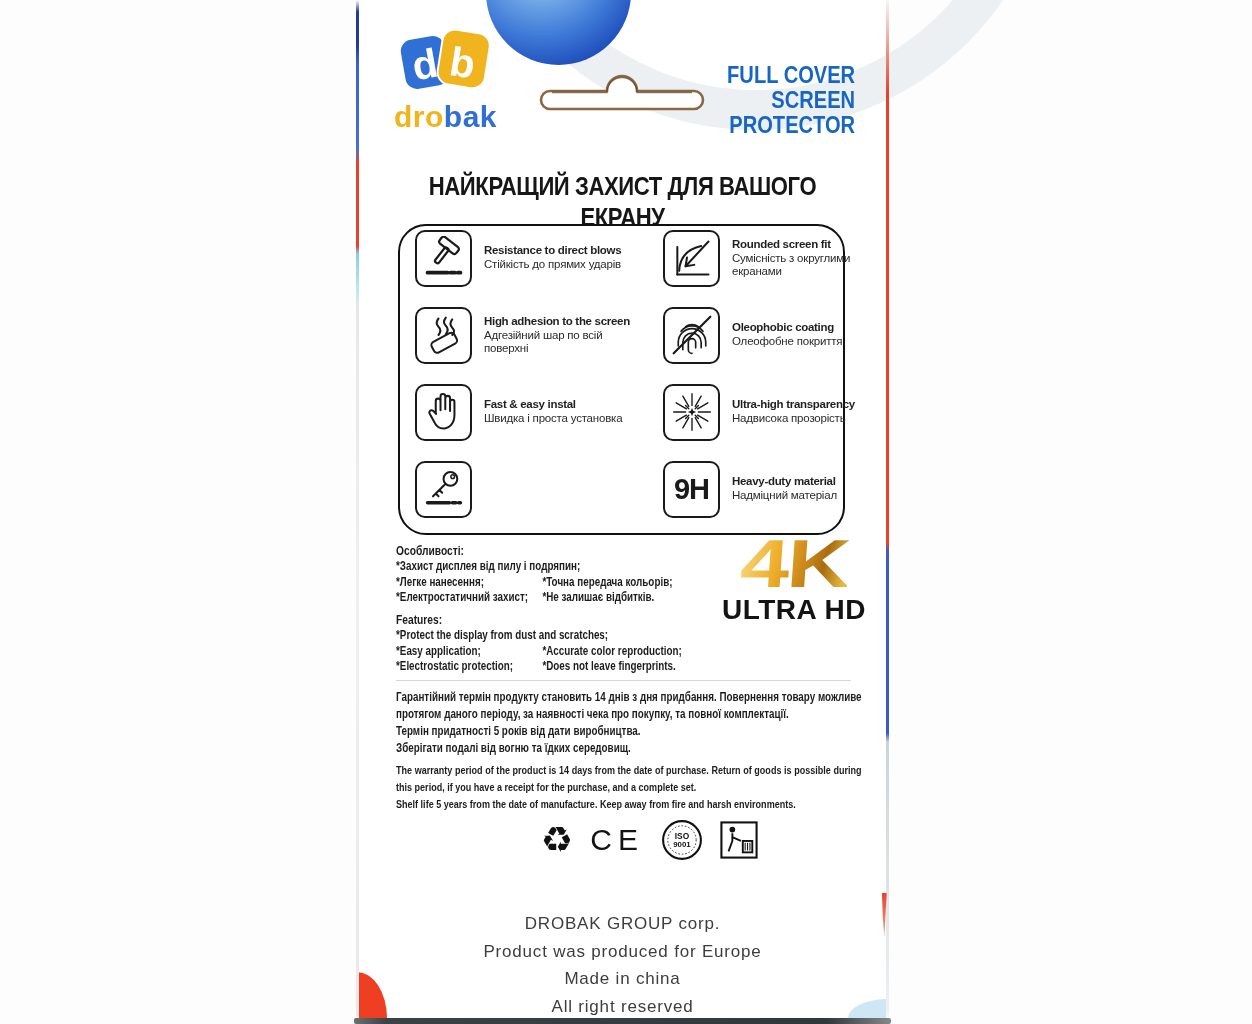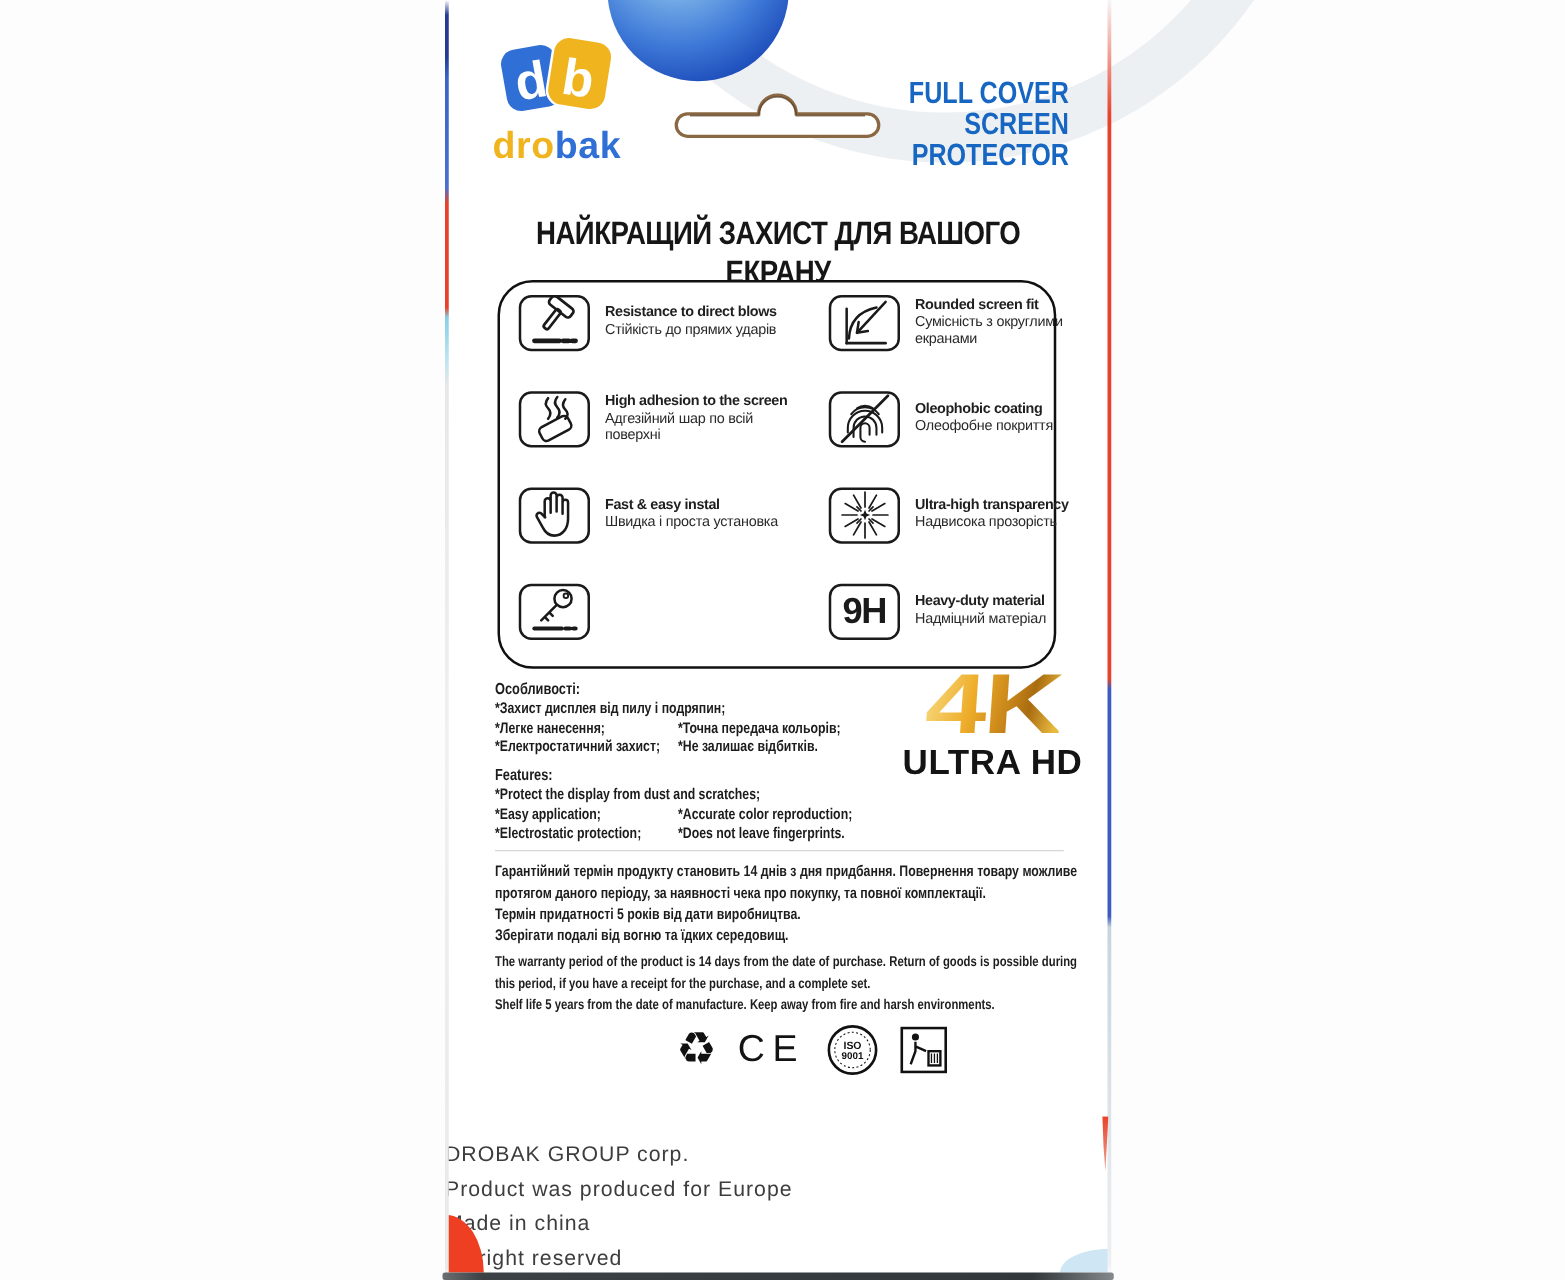--- a/index.html
+++ b/index.html
@@ -34,21 +34,21 @@
     font-weight:bold; font-size:24.5px; line-height:25px; transform:scaleX(0.82); transform-origin:100% 0; }
 
   .headline { position:absolute; left:0; top:171px; width:533px; text-align:center; color:#161616;
     font-weight:bold; font-size:26px; letter-spacing:-0.5px; transform:scaleX(0.85); transform-origin:50% 0; }
 
   
   .features-box { position:absolute; left:42px; top:224px; width:447px; height:311px;
     border:2.5px solid #101010; border-radius:28px; padding:0 8px 12px 15px;
     display:grid; grid-template-columns:240px 1fr; column-gap:8px; row-gap:13px; z-index:5; background:#fff; }
   .feat { display:flex; align-items:center; gap:12px; min-height:57px; }
-  .feat-icon { width:57px; height:45px; border:2px solid #1a1a1a; border-radius:10px; flex-shrink:0;
+  .feat-icon { width:57px; height:57px; border:2px solid #1a1a1a; border-radius:10px; flex-shrink:0;
     display:flex; align-items:center; justify-content:center; }
   .feat-9h { font-size:29px; font-weight:bold; color:#1a1a1a; letter-spacing:-1px; }
   .feat-text { display:flex; flex-direction:column; gap:2px; }
   .feat-en { font-size:11.5px; font-weight:bold; color:#1f1f1f; letter-spacing:-0.3px; white-space:nowrap; }
   .feat-uk { font-size:11.5px; color:#2a2a2a; letter-spacing:-0.2px; line-height:13.5px; width:162px; }
 
   
   .cond { transform:scaleX(0.8); transform-origin:0 0; width:582px; }
   .sec { position:absolute; left:40px; z-index:5; }
   .sec-heading { font-size:12.8px; font-weight:bold; color:#1c1c1c; line-height:16px; }
@@ -68,21 +68,21 @@
 
   .warranty { line-height:17px; color:#1d1d1d; font-weight:bold; }
   .warranty-uk { top:689px; font-size:12.3px; }
   .warranty-en { top:762px; font-size:11.3px; }
   .just { text-align:justify; }
 
   .cert-row { position:absolute; left:185px; top:817px; height:46px; display:flex; align-items:center; gap:17px; z-index:5; }
   .recycle { font-size:36px; line-height:40px; color:#111; font-family:"DejaVu Sans",sans-serif; }
   .ce { font-size:30px; letter-spacing:6px; color:#131313; font-weight:normal; }
 
-  .footer { position:absolute; left:0; top:910px; width:533px; z-index:5;
+  .footer { position:absolute; left:0; top:910px; width:533px; text-align:center; z-index:5;
     font-size:17px; line-height:27.5px; color:#3d3d3d; letter-spacing:0.8px; }
 
   svg text { font-family:"Liberation Sans","DejaVu Sans",sans-serif; }
 </style>
 </head>
 <body>
 
 <div class="canvas">
   <div class="package">
 

